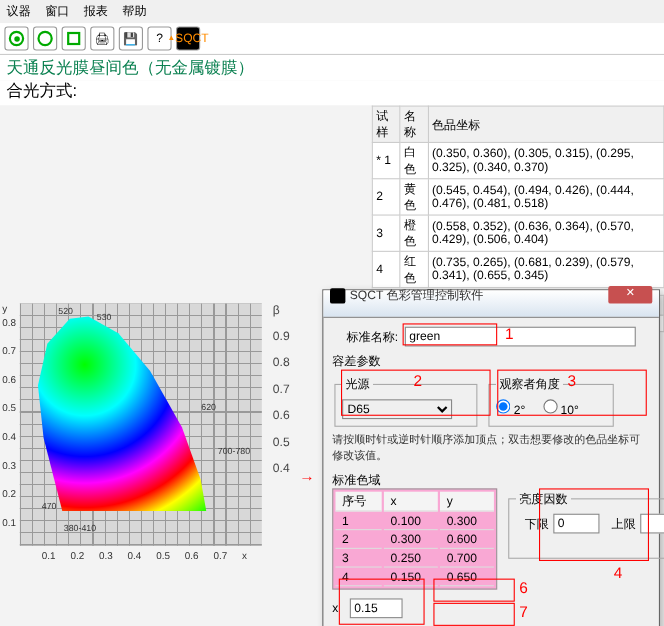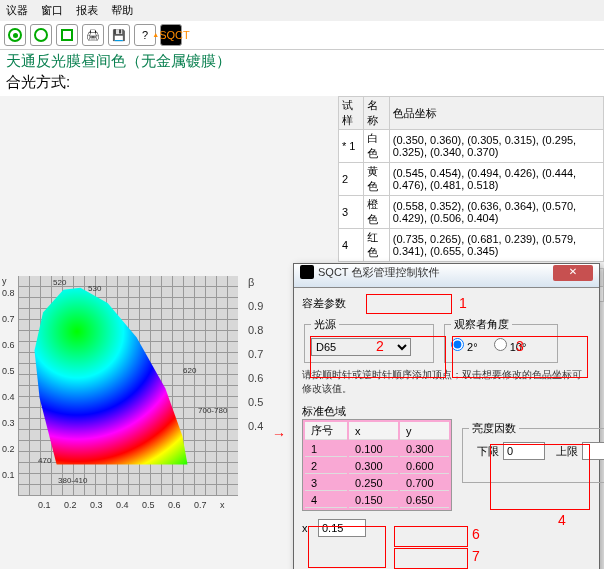--- a/index.html
+++ b/index.html
@@ -27,21 +27,21 @@
 .cie-grid{position:absolute;inset:0;background-image:repeating-linear-gradient(0deg,#999 0,#999 1px,transparent 1px,transparent 11px),repeating-linear-gradient(90deg,#999 0,#999 1px,transparent 1px,transparent 11px)}
 .horseshoe{position:absolute;left:8px;top:8px;width:180px;height:200px}
 .shoe{width:170px;height:190px;background:radial-gradient(circle at 30% 25%,#0f0,#0ff 25%,#00f 45%,#f0f 58%,#f00 70%,#ff0 80%,#0f0 95%);clip-path:polygon(18% 95%,8% 60%,5% 35%,10% 15%,22% 3%,32% 2%,48% 10%,65% 28%,82% 55%,92% 80%,95% 95%)}
 .y-lbl{position:absolute;left:2px;font-size:9px;color:#333}
 .x-lbl{position:absolute;bottom:-14px;font-size:9px;color:#333}
 .beta-col{position:absolute;left:248px;top:180px;font-size:10px;color:#444}
 .beta-col div{height:24px}
 .red-arrow{position:absolute;left:272px;top:328px;color:#f00;font-size:14px}
 .wl{position:absolute;font-size:8px;color:#333}
 .dialog{position:absolute;left:293px;top:167px;width:307px;height:358px;background:#f0f0f0;border:1px solid #666;box-shadow:3px 3px 8px rgba(0,0,0,0.3)}
-.dlg-title{background:linear-gradient(#fff,#d8e4f0);height:24px;display:flex;align-items:flex-start;padding:1px 6px;border-bottom:1px solid #888;color:#333}
+.dlg-title{background:linear-gradient(#fff,#d8e4f0);height:24px;display:flex;align-items:flex-end;padding:12px 6px;border-bottom:1px solid #888;color:#333}
 .dlg-title .ico{width:14px;height:14px;background:#000;margin-right:4px;border-radius:2px}
 .close-x{margin-left:auto;background:#c75050;color:#fff;width:40px;height:16px;text-align:center;line-height:14px;border-radius:2px;font-size:10px}
 .dlg-body{padding:8px}
 .row{display:flex;align-items:center;margin-bottom:6px}
 .lbl{width:60px;text-align:right;margin-right:6px}
 input[type=text]{border:1px solid #888;height:18px;padding:1px 3px;font-size:11px}
 .redbox{border:1.5px solid #f00;position:absolute}
 .rednum{color:#f00;font-size:14px;font-weight:400;position:absolute}
 fieldset{border:1px solid #aaa;padding:6px;margin:2px}
 fieldset legend{font-size:11px;padding:0 3px}
@@ -197,20 +197,24 @@
       <div>680</div>
   </div>
 
   <div class="dialog">
     <div class="dlg-title">
       <div class="ico"></div>
       <span>SQCT 色彩管理控制软件</span>
       <div class="close-x">✕</div>
     </div>
     <div class="dlg-body">
+      <div class="row">
+        <span class="lbl">标准名称:</span>
+        <input type="text" style="width: 210px;" value="green">
+      </div>
       <div style="margin-bottom:4px">容差参数</div>
       <div style="display:flex;gap:6px">
         <fieldset style="width:130px">
           <legend>光源</legend>
           <select><option>D65</option></select>
         </fieldset>
         <fieldset style="width:114px">
           <legend>观察者角度</legend>
           <div class="radio-row">
             <label><input type="radio" checked="" style=""> <span>2°</span></label>

